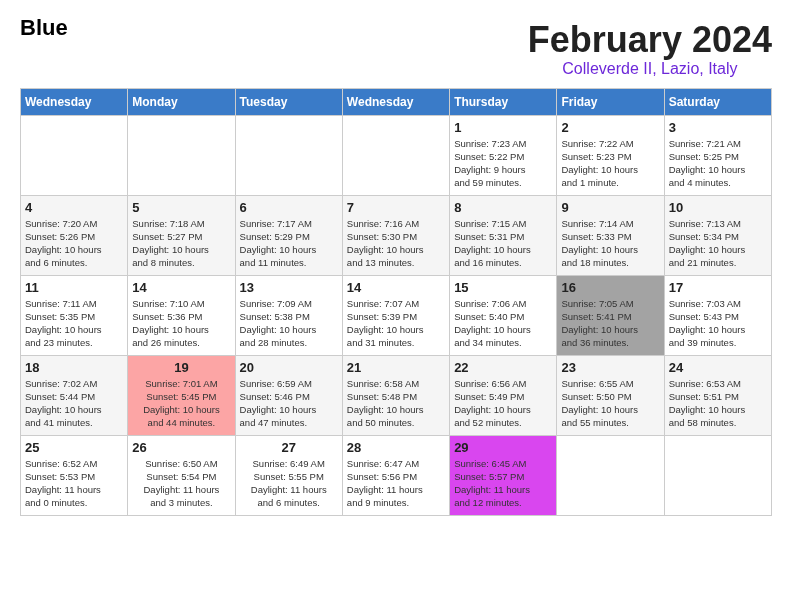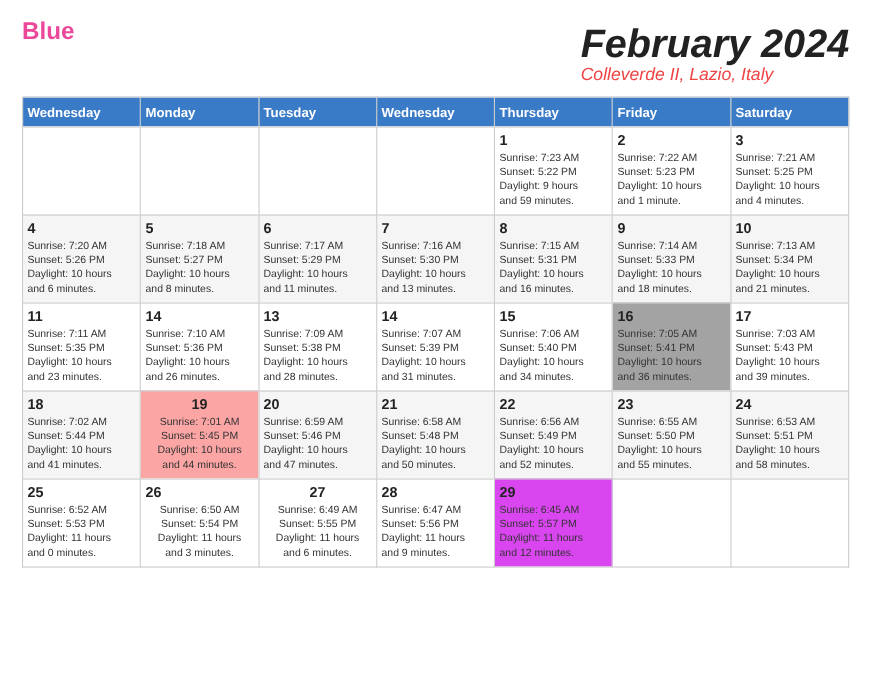--- a/index.html
+++ b/index.html
@@ -23,32 +23,31 @@
     .logo-text {
       font-size: 22px;
       font-weight: bold;
       color: #333;
       line-height: 1.1;
     }
     .logo-text span {
       color: #4a90d9;
     }
     .title-block {
-      text-align: left;
-      font-style: italic;
+      text-align: center;
     }
     .month-title {
       font-size: 36px;
       font-weight: bold;
       color: #222;
       line-height: 1.1;
     }
     .location-title {
       font-size: 16px;
-      color: #ef4444;
+      color: #6d28d9;
     }
     table {
       width: 100%;
       border-collapse: collapse;
       font-size: 10.5px;
     }
     thead tr th {
       background-color: #3a7bc8;
       color: #fff;
       padding: 6px 4px;
@@ -85,21 +84,21 @@
     tbody tr:nth-child(even) td {
       background-color: #fff;
     }
   </style>
 </head>
 <body>
 
 <div class="header">
   <div class="logo">
     <div style="display:flex; flex-direction:column; align-items:flex-start;">
-      <span class="logo-text" style="color:#ec4899; margin-top:-4px;">Blue</span>
+      <span class="logo-text" style="color:#000000; margin-top:-4px;">Blue</span>
     </div>
   </div>
   <div class="title-block">
     <div class="month-title">February 2024</div>
     <div class="location-title">Colleverde II, Lazio, Italy</div>
   </div>
 </div>
 
 <table>
   <thead>

